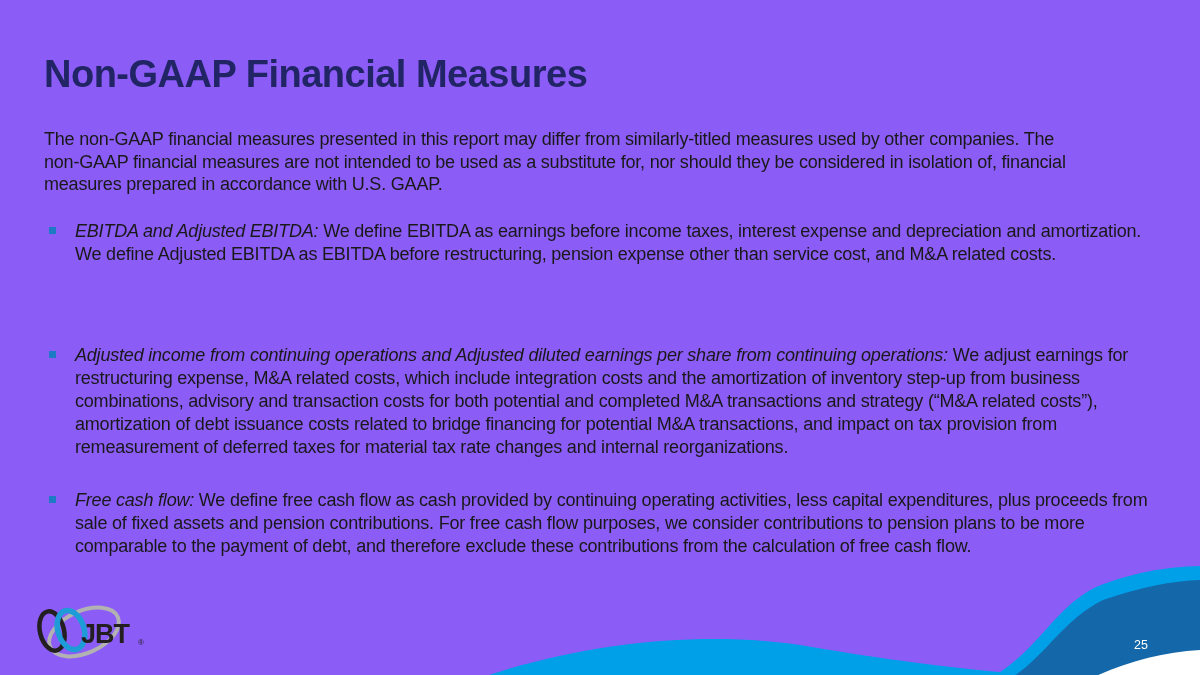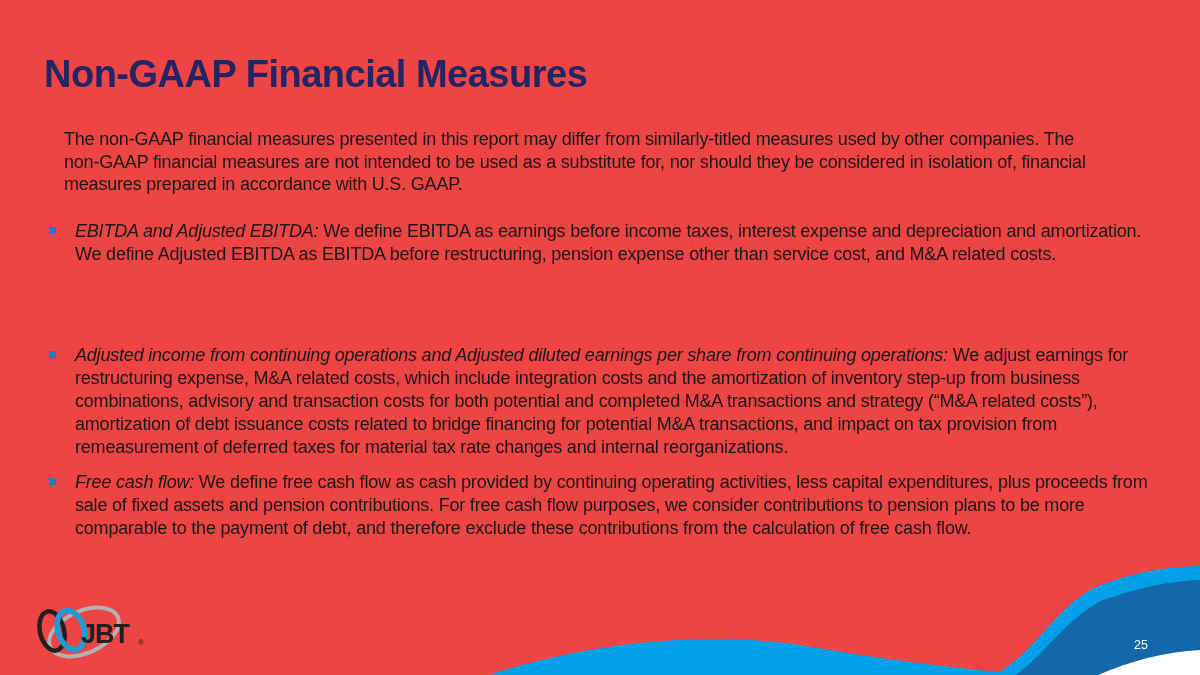--- a/index.html
+++ b/index.html
@@ -1,20 +1,20 @@
 <!DOCTYPE html>
 <html><head>
 <meta charset="utf-8">
 <style>
   html, body { margin: 0; padding: 0; background: #e8e8e8; }
   .slide {
     position: relative;
     width: 1200px;
     height: 675px;
-    background: #ef4444;
+    background: #8b5cf6;
     overflow: hidden;
     font-family: "Liberation Sans", sans-serif;
     color: #191919;
   }
   .slide-title {
     position: absolute;
     left: 44px;
     top: 28px;
     font-size: 38px;
     font-weight: 700;
@@ -22,35 +22,34 @@
     color: #212565;
   }
   .intro {
     position: absolute;
     left: 44px;
     top: 110px;
     width: 1030px;
     font-size: 18px;
     line-height: 22.5px;
     letter-spacing: -0.2px;
-    margin-left: 20px;
   }
   .bullet {
     position: absolute;
     left: 44px;
     width: 1105px;
     padding-left: 31px;
     box-sizing: border-box;
     font-size: 18px;
     line-height: 23px;
     letter-spacing: -0.2px;
   }
   .bullet-1 { top: 220px; }
   .bullet-2 { top: 344px; }
-  .bullet-3 { top: 471px; }
+  .bullet-3 { top: 489px; }
   .bullet-marker {
     position: absolute;
     left: 5px;
     top: 7px;
     width: 7px;
     height: 7px;
     background: #1d7ac3;
   }
   .bullet .lead { font-style: italic; }
   .wave {

